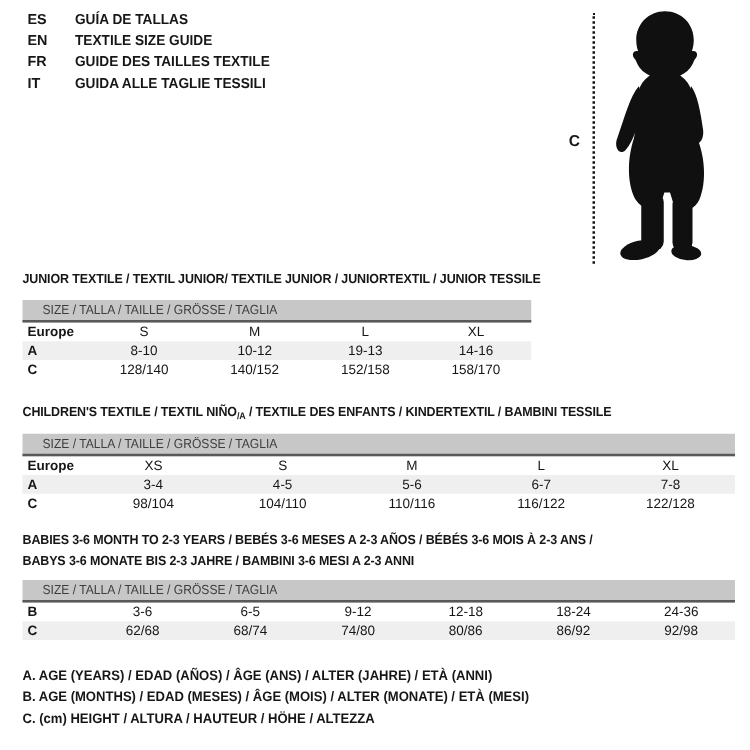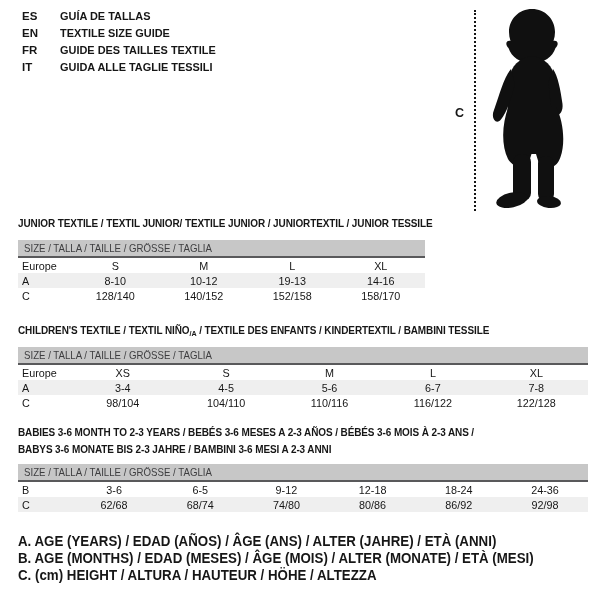--- a/index.html
+++ b/index.html
@@ -19,32 +19,32 @@
   
   .dotted-line{left:474px;top:10px;height:201px;width:0;border-left:2px dotted #141414;}
   .c-label{left:455px;top:106px;font-weight:bold;font-size:12.5px;}
   .baby-svg{left:486px;top:7px;}
 
   
   .tbl-title{left:18px;font-weight:bold;font-size:10.5px;white-space:nowrap;
              letter-spacing:-0.1px;transform:scaleX(0.95);transform-origin:left top;}
   .tbl-title .subscr{font-size:7.5px;vertical-align:-2px;}
   .title-line{height:17px;line-height:17px;}
-  .notes{left:18px;top:533px;font-weight:bold;font-size:14px;}
+  .notes{left:18px;top:533px;font-weight:bold;font-size:11px;}
   .note-line{height:17px;line-height:17px;white-space:nowrap;transform:scaleX(0.95);transform-origin:left center;}
 
   
   .tbl{left:18px;}
   .w1{width:407px;}
   .w2{width:570px;}
   .size-bar{height:16px;line-height:16px;background:#c7c7c7;border-bottom:2px solid #59595b;
-            color:#3d3d3f;font-size:10.5px;padding-left:6px;overflow:hidden;white-space:nowrap;}
+            color:#3d3d3f;font-size:10.5px;padding-left:16px;overflow:hidden;white-space:nowrap;}
   .size-bar span{display:inline-block;transform:scaleX(0.92);transform-origin:left center;}
   .trow{display:flex;height:15px;align-items:center;font-size:10.8px;}
-  .trow .lbl{flex:0 0 49px;padding-left:4px;white-space:nowrap;}
+  .trow .lbl{flex:0 0 49px;padding-left:4px;white-space:nowrap;font-weight:bold;}
   .trow .cell{flex:1;text-align:center;white-space:nowrap;}
   .shaded{background:#efefef;}
 </style>
 </head>
 <body>
 
 <div>
 
   <div class="abs lang-list">
     <div class="lang-row">

